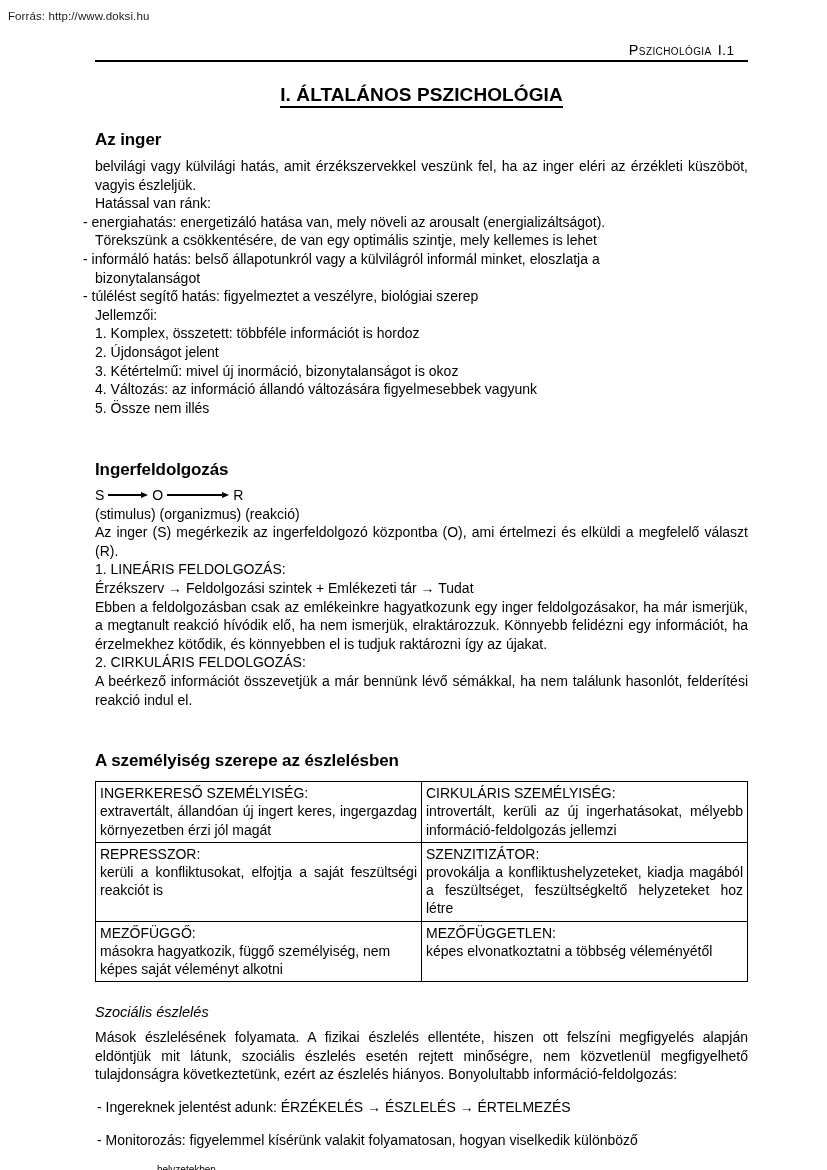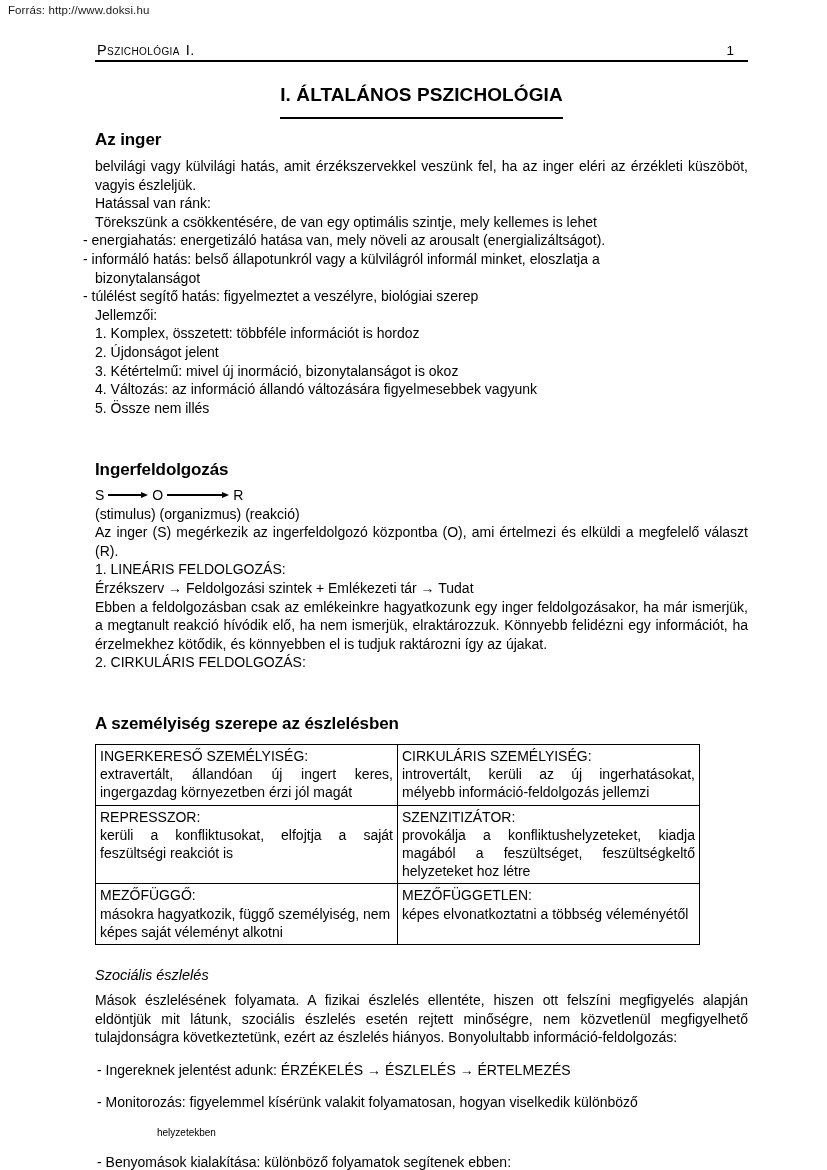--- a/index.html
+++ b/index.html
@@ -13,40 +13,40 @@
     height: 1170px;
     position: relative;
     font-family: "Liberation Sans", sans-serif;
     color: #000000;
     overflow: hidden;
   }
 
   
   .source-line {
     position: absolute;
-    top: 4px;
+    top: 10px;
     left: 8px;
     font-size: 11.5px;
     letter-spacing: 0.1px;
     color: #1a1a1a;
   }
 
   
   .page {
     position: absolute;
     top: 42px;
     left: 95px;
     width: 653px;
   }
 
   
   .running-head {
     display: flex;
     align-items: baseline;
-    justify-content: space-between;
+    justify-content: flex-end;
     padding: 0 2px 2px 2px;
     border-bottom: 2.2px solid #000;
   }
   .running-head-title {
     font-size: 14.5px;
     font-variant: small-caps;
     letter-spacing: 0.4px;
   }
   .running-head-title .vol {
     margin-left: 6px;
@@ -60,21 +60,21 @@
   .doc-title {
     text-align: center;
     font-size: 19px;
     font-weight: bold;
     margin-top: 22px;
     margin-bottom: 4px;
     letter-spacing: 0.1px;
   }
   .doc-title span {
     border-bottom: 2px solid #000;
-    padding-bottom: 12px;
+    padding-bottom: 1px;
   }
 
   
   h2.sec-head {
     font-size: 17px;
     font-weight: bold;
     margin: 24px 0 7px 0;
     letter-spacing: -0.1px;
   }
   h2.sec-head.tight { margin-top: 42px; }
@@ -124,21 +124,21 @@
     width: 0; height: 0;
     border-top: 3.6px solid transparent;
     border-bottom: 3.6px solid transparent;
     border-left: 7px solid #000;
     margin-left: -1px;
   }
 
   
   table.pers {
     border-collapse: collapse;
-    width: 605px;
+    width: 653px;
     margin-top: 10px;
     table-layout: fixed;
   }
   table.pers td {
     border: 1.6px solid #000;
     vertical-align: top;
     padding: 2px 4px 3px 4px;
     font-size: 14px;
     line-height: 1.3;
     width: 50%;
@@ -180,22 +180,22 @@
 
   <div class="doc-title">
     <span>I. ÁLTALÁNOS PSZICHOLÓGIA</span>
   </div>
 
   <h2 class="sec-head">Az inger</h2>
 
   <p class="body">belvilági vagy külvilági hatás, amit érzékszervekkel veszünk fel, ha az inger eléri az érzékleti küszöböt, vagyis észleljük.</p>
   <p class="body nojust">Hatással van ránk:</p>
 
+  <p class="body indent-1">- energiahatás: energetizáló hatása van, mely növeli az arousalt (energializáltságot).</p>
   <p class="body indent-2">Törekszünk a csökkentésére, de van egy optimális szintje, mely kellemes is lehet</p>
-  <p class="body indent-1">- energiahatás: energetizáló hatása van, mely növeli az arousalt (energializáltságot).</p>
   <p class="body indent-1">- informáló hatás: belső állapotunkról vagy a külvilágról informál minket, eloszlatja a</p>
   <p class="body indent-2 nojust">bizonytalanságot</p>
   <p class="body indent-1 nojust">- túlélést segítő hatás: figyelmeztet a veszélyre, biológiai szerep</p>
 
   <p class="body nojust">Jellemzői:</p>
   <p class="body nojust">1. Komplex, összetett: többféle információt is hordoz</p>
   <p class="body nojust">2. Újdonságot jelent</p>
   <p class="body nojust">3. Kétértelmű: mivel új inormáció, bizonytalanságot is okoz</p>
   <p class="body nojust">4. Változás: az információ állandó változására figyelmesebbek vagyunk</p>
   <p class="body nojust">5. Össze nem illés</p>
@@ -217,20 +217,21 @@
   </div>
 
   <p class="body nojust">(stimulus) (organizmus) (reakció)</p>
   <p class="body">Az inger (S) megérkezik az ingerfeldolgozó központba (O), ami értelmezi és elküldi a megfelelő választ (R).</p>
 
   <p class="body nojust">1. LINEÁRIS FELDOLGOZÁS:</p>
   <p class="body indent-blk nojust">Érzékszerv → Feldolgozási szintek + Emlékezeti tár → Tudat</p>
   <p class="body indent-blk">Ebben a feldolgozásban csak az emlékeinkre hagyatkozunk egy inger feldolgozásakor, ha már ismerjük, a megtanult reakció hívódik elő, ha nem ismerjük, elraktározzuk. Könnyebb felidézni egy információt, ha érzelmekhez kötődik, és könnyebben el is tudjuk raktározni így az újakat.</p>
 
   <p class="body nojust">2. CIRKULÁRIS FELDOLGOZÁS:</p>
+  <p class="body indent-blk">A beérkező információt összevetjük a már bennünk lévő sémákkal, ha nem találunk hasonlót, felderítési reakció indul el.</p>
 
   <h2 class="sec-head tight">A személyiség szerepe az észlelésben</h2>
 
   <table class="pers">
     <tbody>
       <tr>
         <td>
           <span class="cell-title">INGERKERESŐ SZEMÉLYISÉG:</span>
           <span class="cell-body">extravertált, állandóan új ingert keres, ingergazdag környezetben érzi jól magát</span>
         </td>

